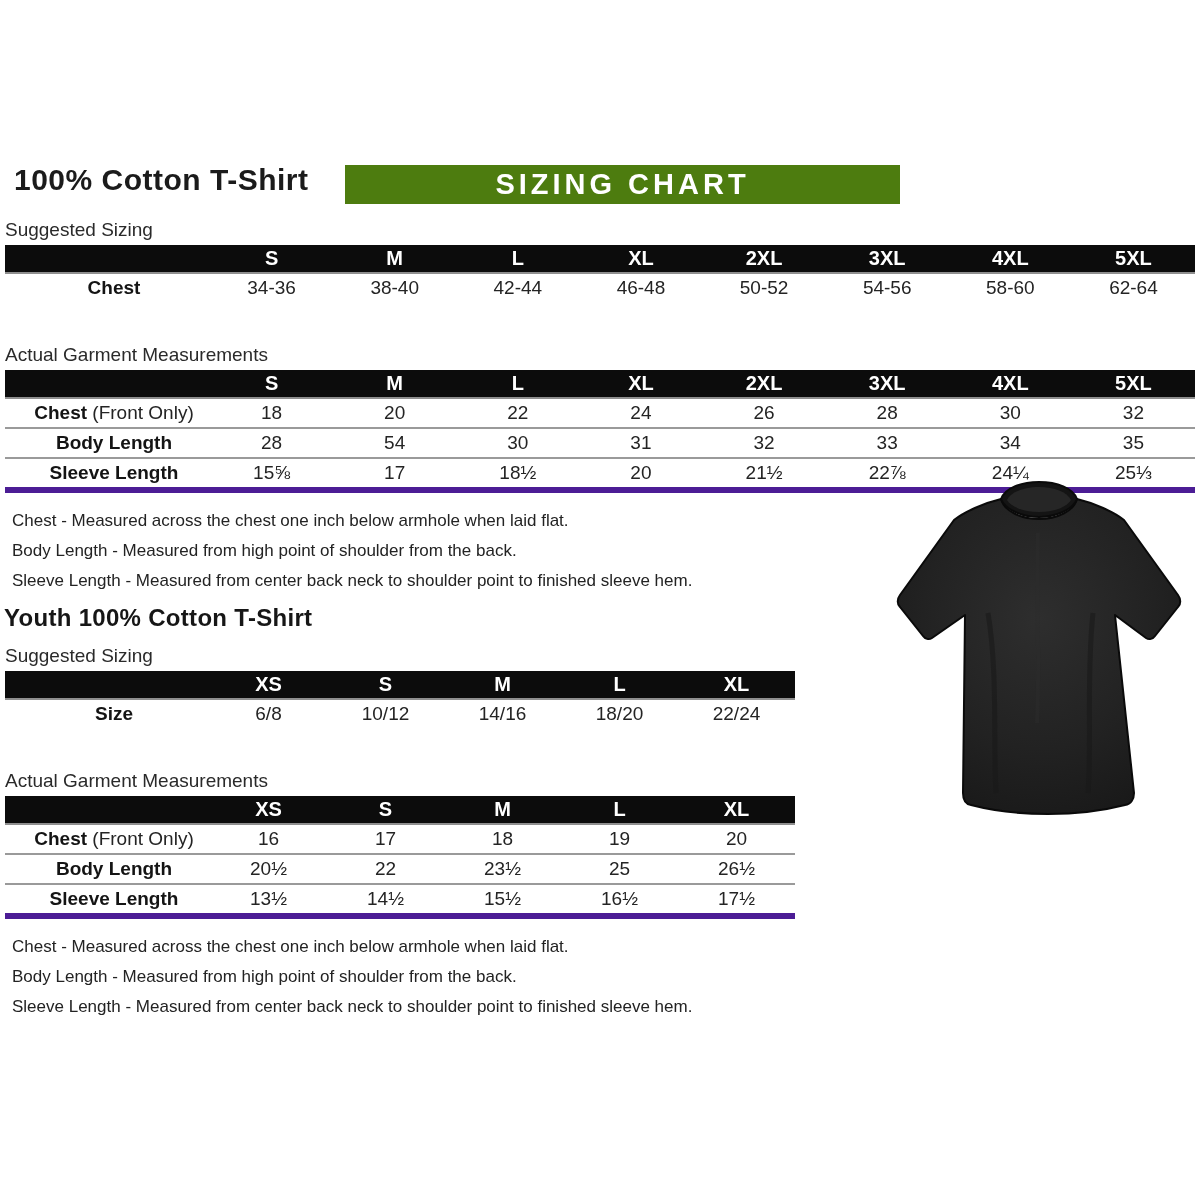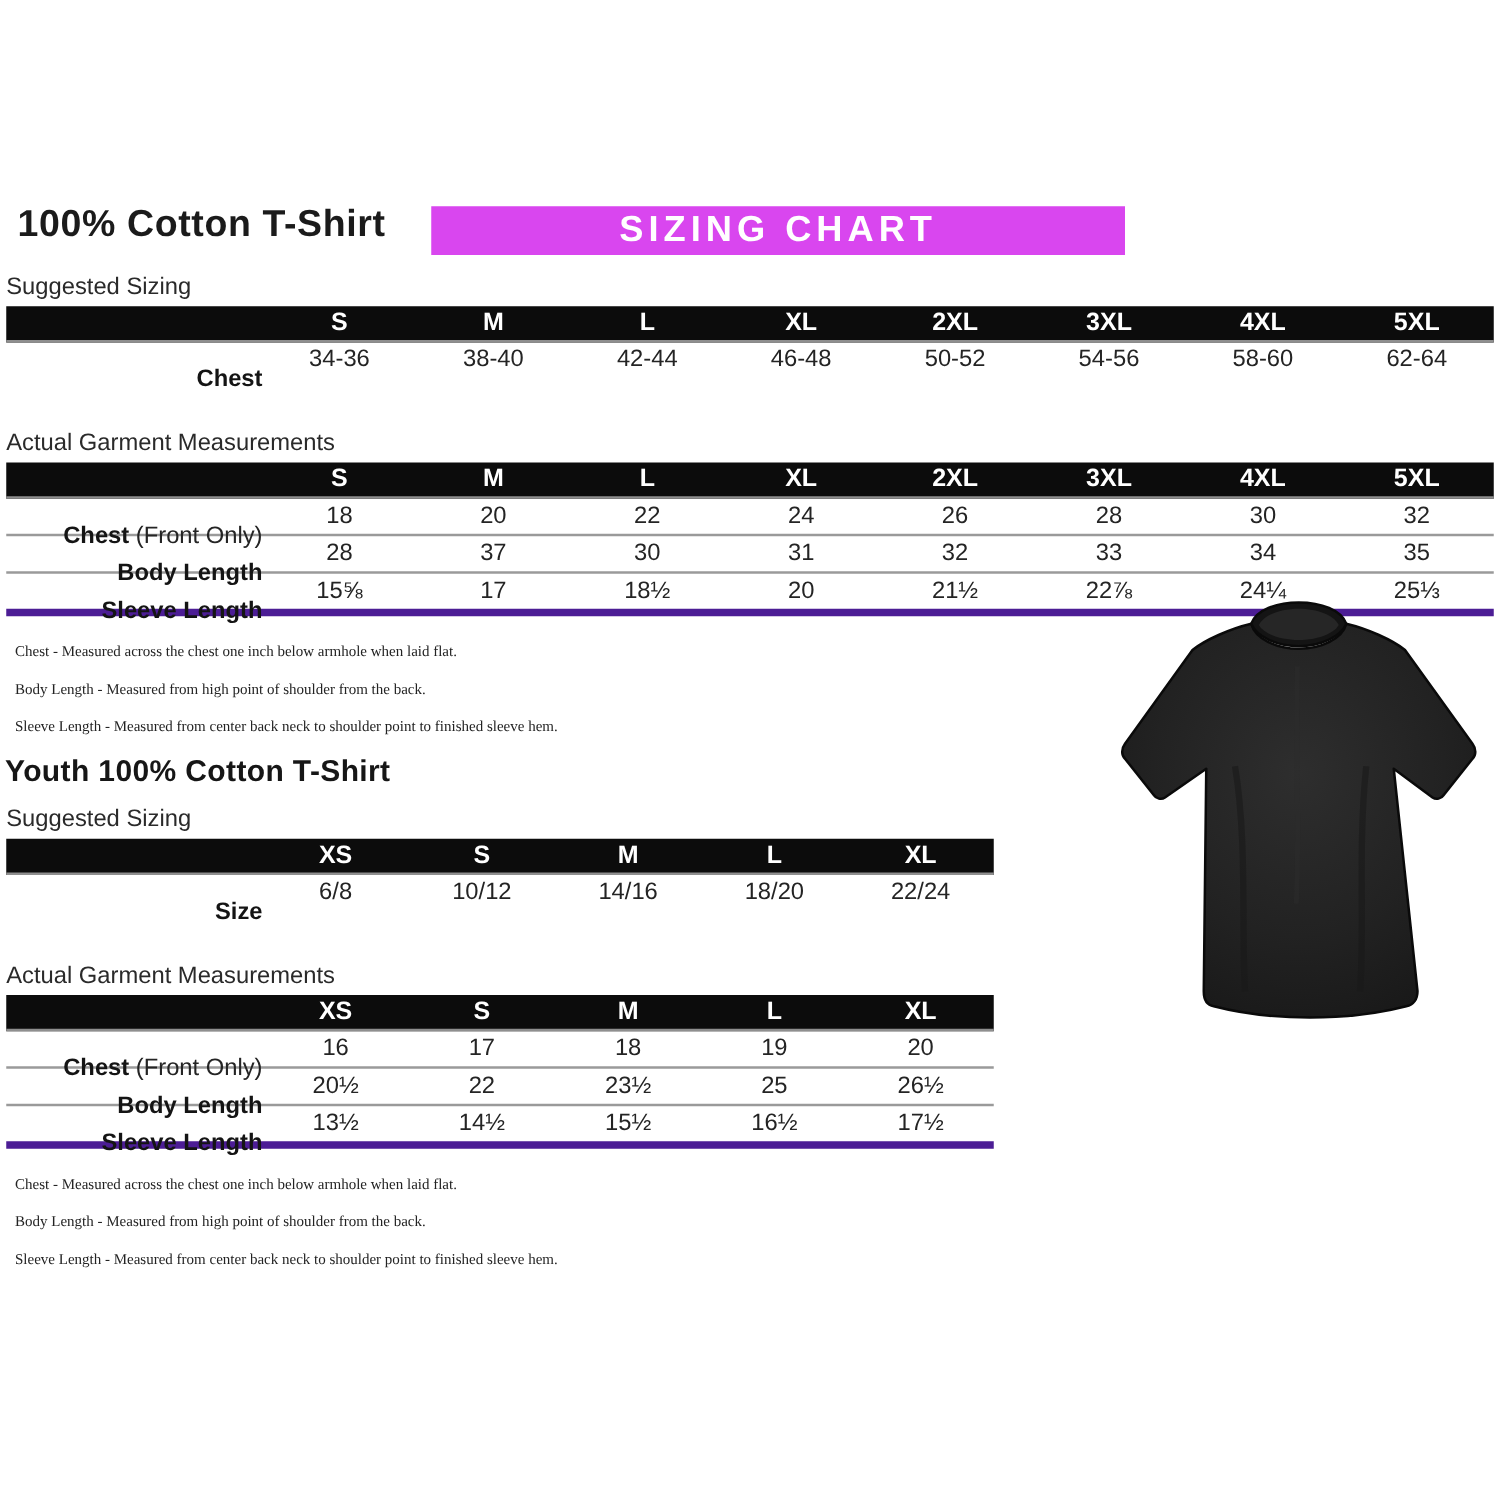--- a/index.html
+++ b/index.html
@@ -14,21 +14,21 @@
   #content { position:absolute; left:0; top:163px; width:1016px; }
 
   
   .header-row { position:relative; height:46px; }
   .page-title {
     position:absolute; left:14px; top:0;
     font-size:30px; font-weight:bold; color:#1b1b1b; letter-spacing:0.5px;
   }
   .banner {
     position:absolute; left:345px; top:2px; width:555px; height:39px;
-    background:#d946ef; color:#fff;
+    background:#4d7c0f; color:#fff;
     font-size:29px; font-weight:bold; letter-spacing:4px;
     text-align:center; line-height:39px;
   }
 
   .section-label {
     margin:10px 0 4px 5px;
     font-size:19px; color:#2a2a2a;
   }
 
   
@@ -39,28 +39,28 @@
   .adult .bar, .adult .trow { grid-template-columns:205px repeat(8,1fr); }
   .youth .bar, .youth .trow { grid-template-columns:205px repeat(5,1fr); }
   .bar {
     background:#0c0c0c; color:#ffffff;
     height:27px; line-height:27px;
     border-bottom:2px solid #8f8f8f;
   }
   .bar .cell { text-align:center; font-weight:bold; font-size:20px; }
   .trow { height:28px; line-height:27px; font-size:19px; color:#242424; }
   .trow .cell { text-align:center; }
-  .cell.label { text-align:right; padding-left:13px; white-space:nowrap;margin-top:16px; }
+  .cell.label { text-align:center; padding-left:13px; white-space:nowrap; }
   .b { font-weight:bold; color:#141414; }
   .sep { border-bottom:2px solid #9a9a9a; }
   .sep-light { border-bottom:6px solid #4c1d95; }
 
   
   .notes { margin:13px 0 0 12px; }
-  .notes .note-line { font-size:12px; line-height:30px; color:#232323;font-family:Liberation Serif, serif; }
+  .notes .note-line { font-size:17px; line-height:30px; color:#232323; }
 
   .youth-title {
     margin:8px 0 0 4px;
     font-size:24px; font-weight:bold; color:#161616; letter-spacing:0.3px;
   }
 
   .mt-18 { margin-top:42px; }
   .mt-12 { margin-top:13px; }
 
   
@@ -123,21 +123,21 @@
         <div class="cell">22</div>
         <div class="cell">24</div>
         <div class="cell">26</div>
         <div class="cell">28</div>
         <div class="cell">30</div>
         <div class="cell">32</div>
       </div>
       <div class="trow sep">
         <div class="cell label"><span class="b">Body Length</span><span></span></div>
         <div class="cell">28</div>
-        <div class="cell">37</div>
+        <div class="cell">54</div>
         <div class="cell">30</div>
         <div class="cell">31</div>
         <div class="cell">32</div>
         <div class="cell">33</div>
         <div class="cell">34</div>
         <div class="cell">35</div>
       </div>
       <div class="trow sep-light">
         <div class="cell label"><span class="b">Sleeve Length</span><span></span></div>
         <div class="cell">15⅝</div>

